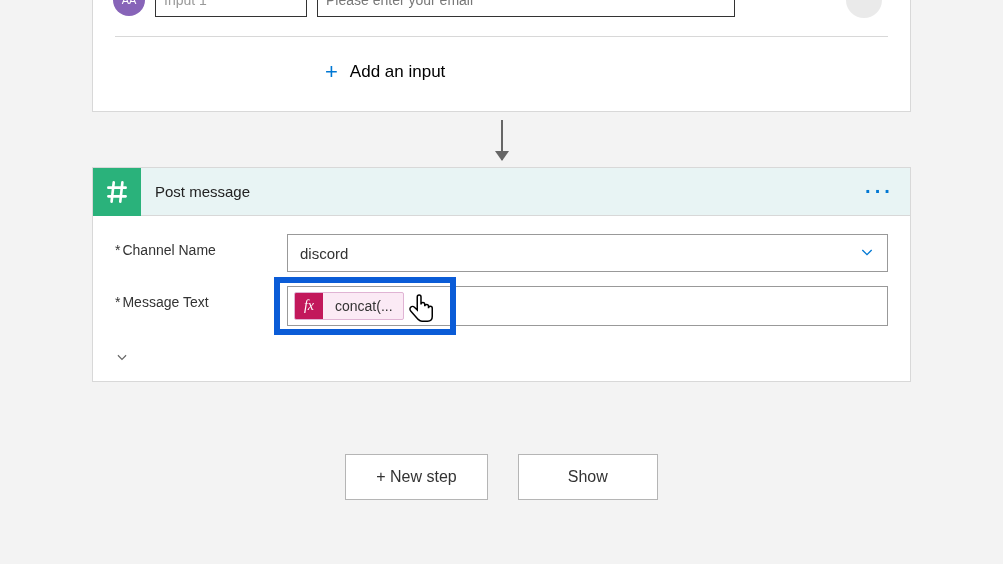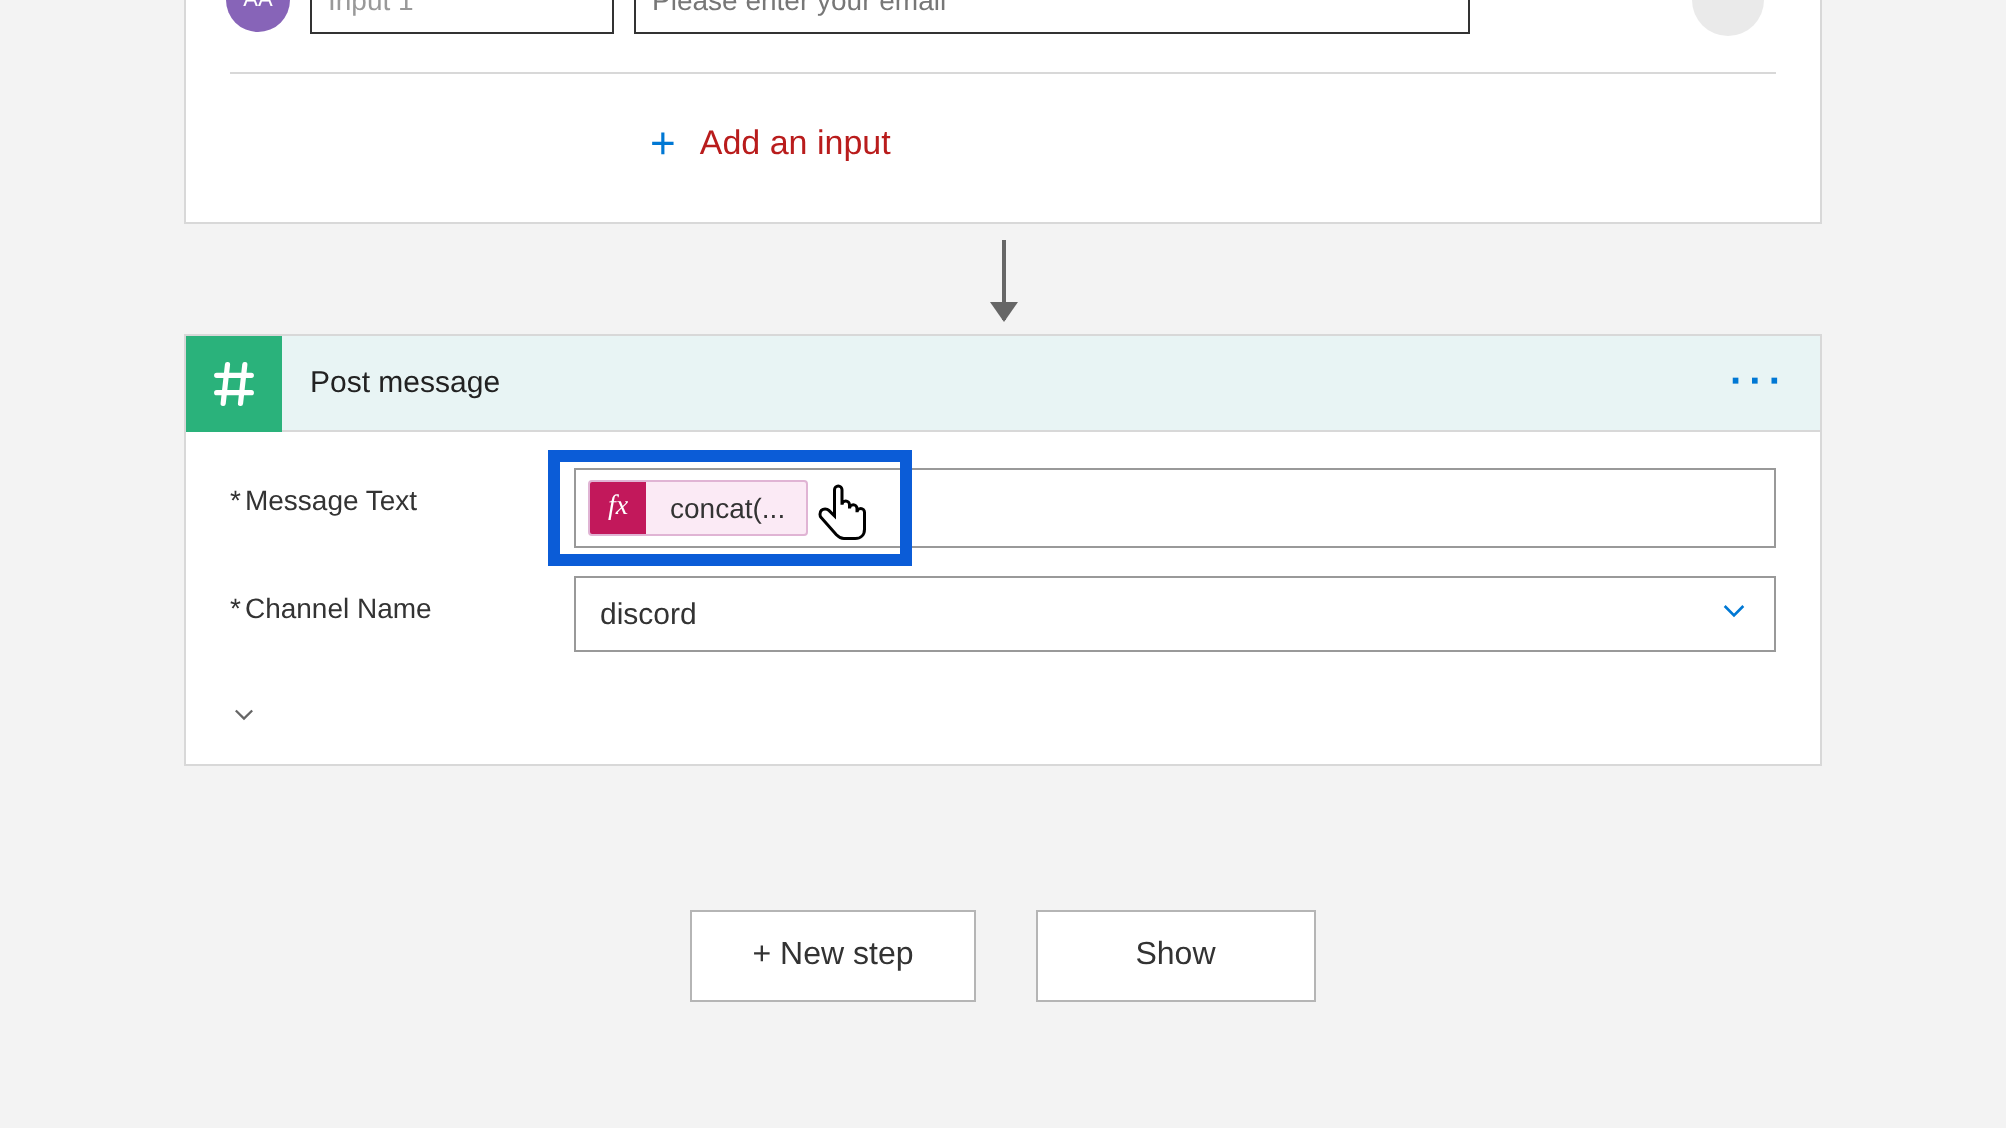--- a/index.html
+++ b/index.html
@@ -70,21 +70,21 @@
       padding: 22px 0 8px 210px;
       color: #0078d4;
       font-size: 17px;
       cursor: pointer;
     }
     .plus-icon {
       color: #0078d4;
       font-size: 22px;
       font-weight: 300;
     }
-    .add-input-text { color: #b91c1c; }
+    .add-input-text { color: #000000; }
     
     
     .connector {
       display: flex;
       justify-content: center;
       align-items: center;
       height: 55px;
       position: relative;
     }
     .arrow-line {
@@ -281,54 +281,54 @@
     <div class="action-header">
       <div class="action-icon-box">
         <svg viewBox="0 0 24 24">
             <path d="M4 8h16M4 16h16M9 3l-2 18M17 3l-2 18" stroke="#fff" stroke-width="2.4" fill="none" stroke-linecap="round"></path>
           </svg>
       </div>
       <div class="action-title">Post message</div>
       <div class="action-menu">···</div>
     </div>
     <div class="action-body">
+      <div class="field-row">
+        <div class="field-label">
+          <span class="required">*</span><span>Channel Name</span>
+        </div>
+        <div class="field-control">
+          <div class="select-box">
+            <span>discord</span>
+            <span class="select-chevron">
+              <svg viewBox="0 0 24 24">
+                  <polyline points="5 9 12 16 19 9"></polyline>
+                </svg>
+            </span>
+          </div>
+        </div>
+      </div>
       <div class="field-row">
         <div class="field-label">
           <span class="required">*</span><span>Message Text</span>
         </div>
         <div class="field-control" style="position:relative;">
           <div class="text-box">
             <div class="highlight-frame"></div>
             <span class="expr-token">
               <span class="fx-box">fx</span>
               <span class="expr-text">concat(...</span>
             </span>
             <span class="cursor-hand">
               <svg viewBox="0 0 32 36">
                 <path d="M12 4v14l-3-3c-1-1-3-1-4 0s-1 3 0 4l8 9c1 1 2 2 4 2h6c3 0 5-2 5-5v-9c0-1-1-2-2-2s-2 1-2 2v-2c0-1-1-2-2-2s-2 1-2 2v-2c0-1-1-2-2-2s-2 1-2 2V4c0-1-1-2-2-2s-2 1-2 2z" fill="#fff" stroke="#000" stroke-width="1.6"></path>
               </svg>
             </span>
           </div>
         </div>
       </div>
-      <div class="field-row">
-        <div class="field-label">
-          <span class="required">*</span><span>Channel Name</span>
-        </div>
-        <div class="field-control">
-          <div class="select-box">
-            <span>discord</span>
-            <span class="select-chevron">
-              <svg viewBox="0 0 24 24">
-                  <polyline points="5 9 12 16 19 9"></polyline>
-                </svg>
-            </span>
-          </div>
-        </div>
-      </div>
       <div class="adv-options">
         <span class="adv-chevron">
           <svg viewBox="0 0 24 24">
               <polyline points="5 9 12 16 19 9"></polyline>
             </svg>
         </span>
       </div>
     </div>
   </div>
 

